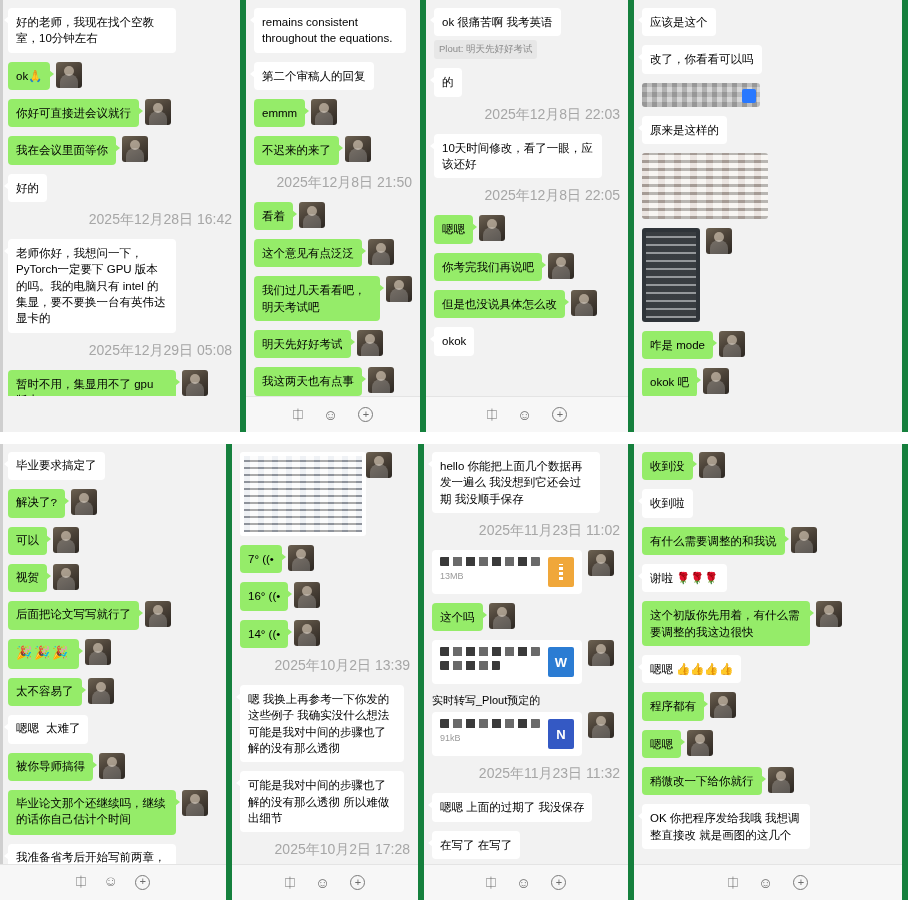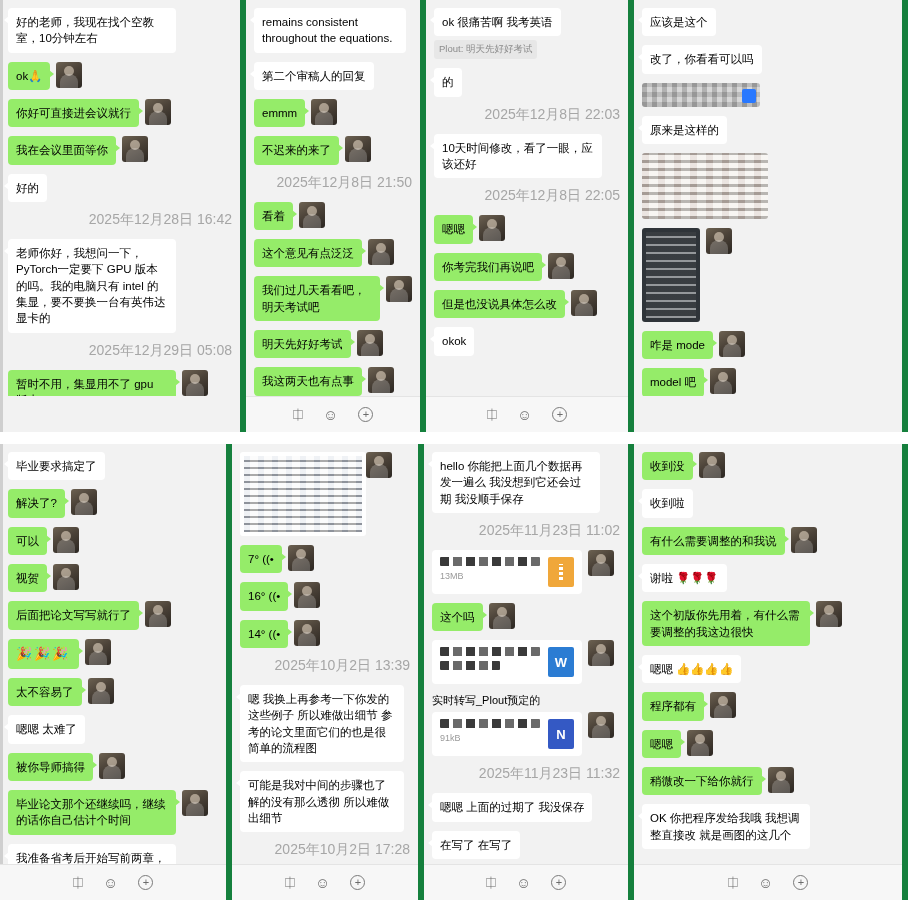--- a/index.html
+++ b/index.html
@@ -29,21 +29,21 @@
     background: #f2f2f2;
     height: 100%;
     overflow: hidden;
     border-right: 6px solid #15803d;
   }
   .pane.w1 { width: 246px; }
   .pane.w2 { width: 180px; }
   .pane.w3 { width: 208px; }
   .pane.w4 { width: 274px; }
 
-  .pane.b1 { width: 232px; }
+  .pane.b1 { width: 232px; font-family: Liberation Mono, monospace; }
   .pane.b2 { width: 192px; }
   .pane.b3 { width: 210px; }
   .pane.b4 { width: 274px; }
 
   .msgs {
     position: absolute;
     top: 0; left: 0; right: 0;
     bottom: 36px;
     padding: 8px 8px 4px 8px;
     overflow: hidden;
@@ -416,21 +416,21 @@
           <div class="img-blur phone" style="width:58px;height:94px;margin-right:6px;border:4px solid #2f3439;"></div>
           <div class="avatar"></div>
         </div>
 
         <div class="row right">
           <div class="bubble out tail-out">咋是 mode</div>
           <div class="avatar"></div>
         </div>
 
         <div class="row right">
-          <div class="bubble out tail-out">model 吧</div>
+          <div class="bubble out tail-out">okok 吧</div>
           <div class="avatar"></div>
         </div>
 
       </div>
     </div>
   </div>
 
   <div class="grid bottom">
 
     <div class="pane b1">
@@ -516,21 +516,21 @@
         </div>
 
         <div class="row right">
           <div class="bubble out tail-out">14° ((•</div>
           <div class="avatar"></div>
         </div>
 
         <div class="ts">2025年10月2日 13:39</div>
 
         <div class="row left">
-          <div class="bubble in tail-in wide">嗯 我换上再参考一下你发的这些例子 所以难做出细节 参考的论文里面它们的也是很简单的流程图</div>
+          <div class="bubble in tail-in wide">嗯 我换上再参考一下你发的这些例子 我确实没什么想法 可能是我对中间的步骤也了解的没有那么透彻</div>
         </div>
 
         <div class="row left">
           <div class="bubble in tail-in wide">可能是我对中间的步骤也了解的没有那么透彻 所以难做出细节</div>
         </div>
 
         <div class="ts">2025年10月2日 17:28</div>
 
         <div class="row left">
           <div class="bubble out tail-out wide">我觉得这个不是细节理不理解的问题，是你现在给我的这版图里是是</div>

